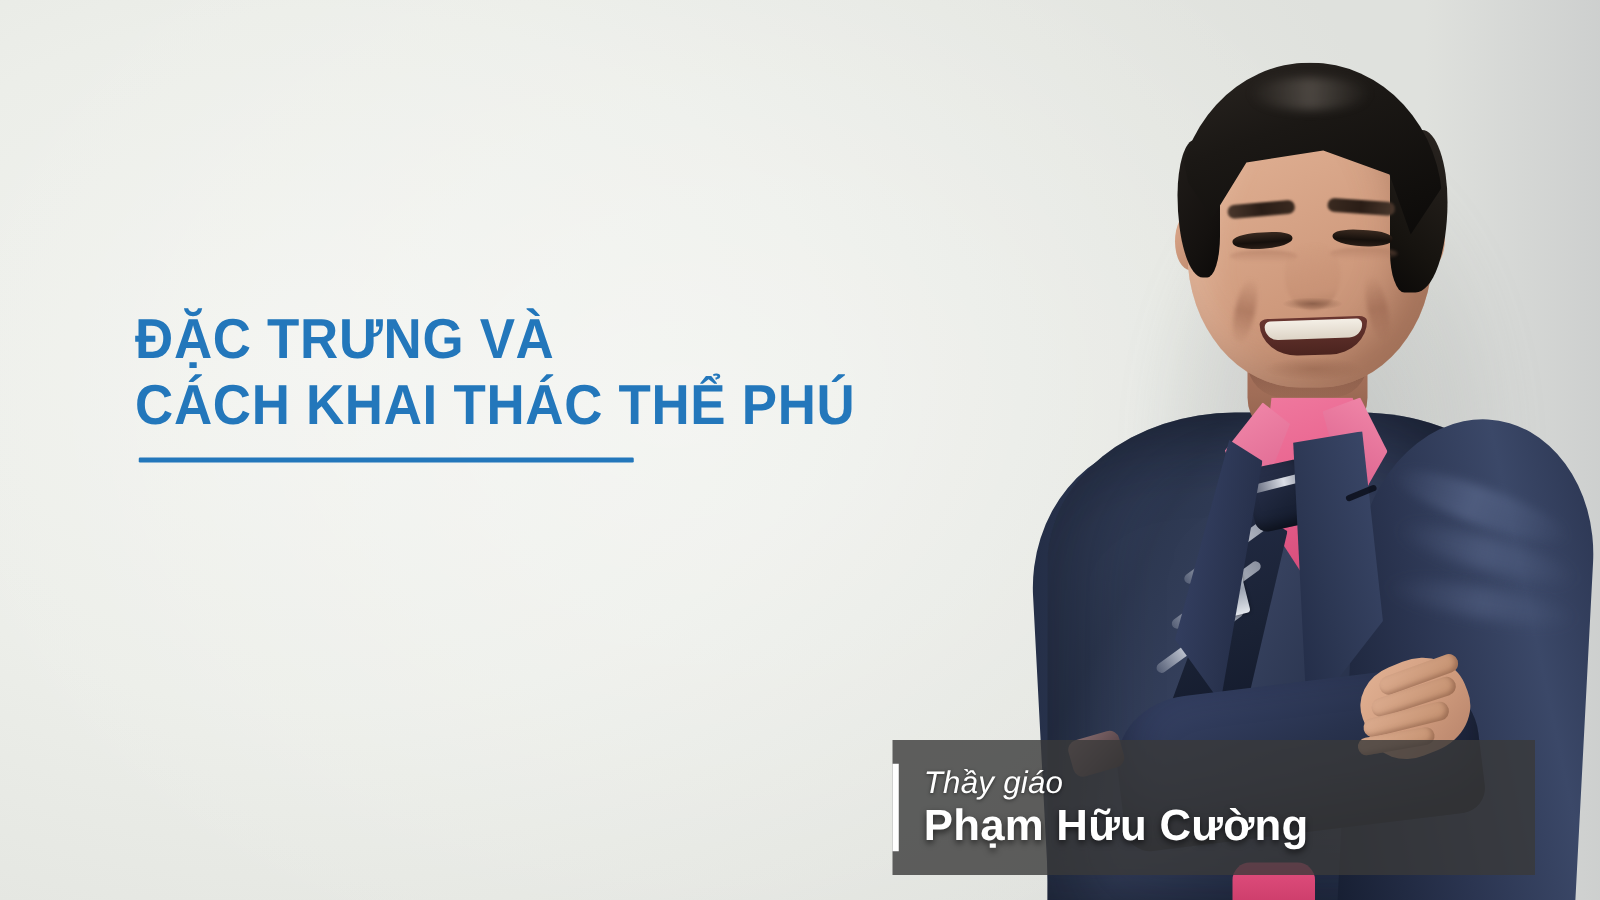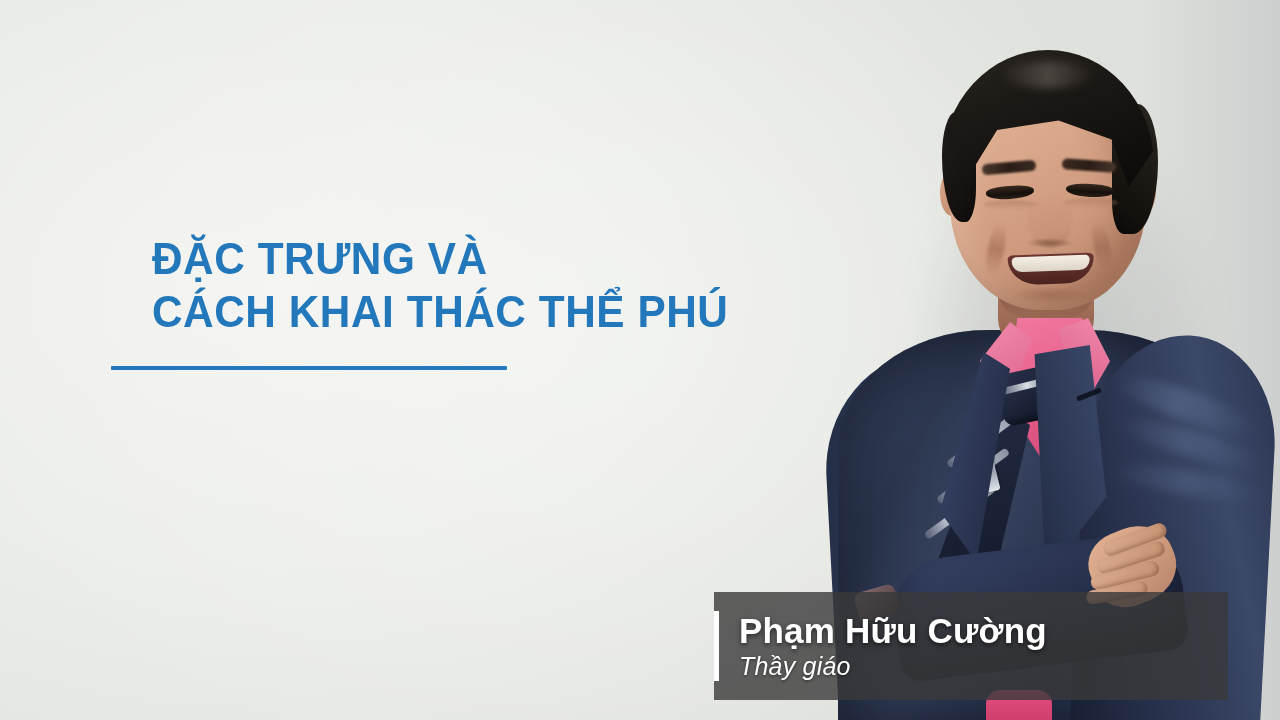--- a/index.html
+++ b/index.html
@@ -31,23 +31,22 @@
   }
   #backdrop-vignette {
     position: absolute; inset: 0;
     background: radial-gradient(ellipse 1000px 760px at 42% 45%, rgba(255,255,255,0.35) 0%, rgba(255,255,255,0) 62%);
   }
 
   
   #title-block {
     position: absolute;
     left: 108px;
-    top: 232px;
+    top: 244px;
     width: 700px;
-    margin-left: 44px;
   }
   .title-line {
     color: #2377bb;
     font-family: "Liberation Sans Narrow", "Liberation Sans", sans-serif;
     font-weight: 700;
     font-size: 45px;
     letter-spacing: 0.6px;
     line-height: 53px;
     white-space: nowrap;
     transform: scaleX(0.94);
@@ -489,19 +488,19 @@
     <div class="title-line">CÁCH KHAI THÁC THỂ PHÚ</div>
   </div>
   <div id="title-rule"></div>
 
   <div id="banner">
 
 
     <div id="banner-divider"></div>
 
     <div id="banner-text">
+      <div id="role-label">Thầy giáo</div>
       <div id="teacher-name">Phạm Hữu Cường</div>
-      <div id="role-label">Thầy giáo</div>
     </div>
 
   </div>
 
 </div>
 
 </body></html>

